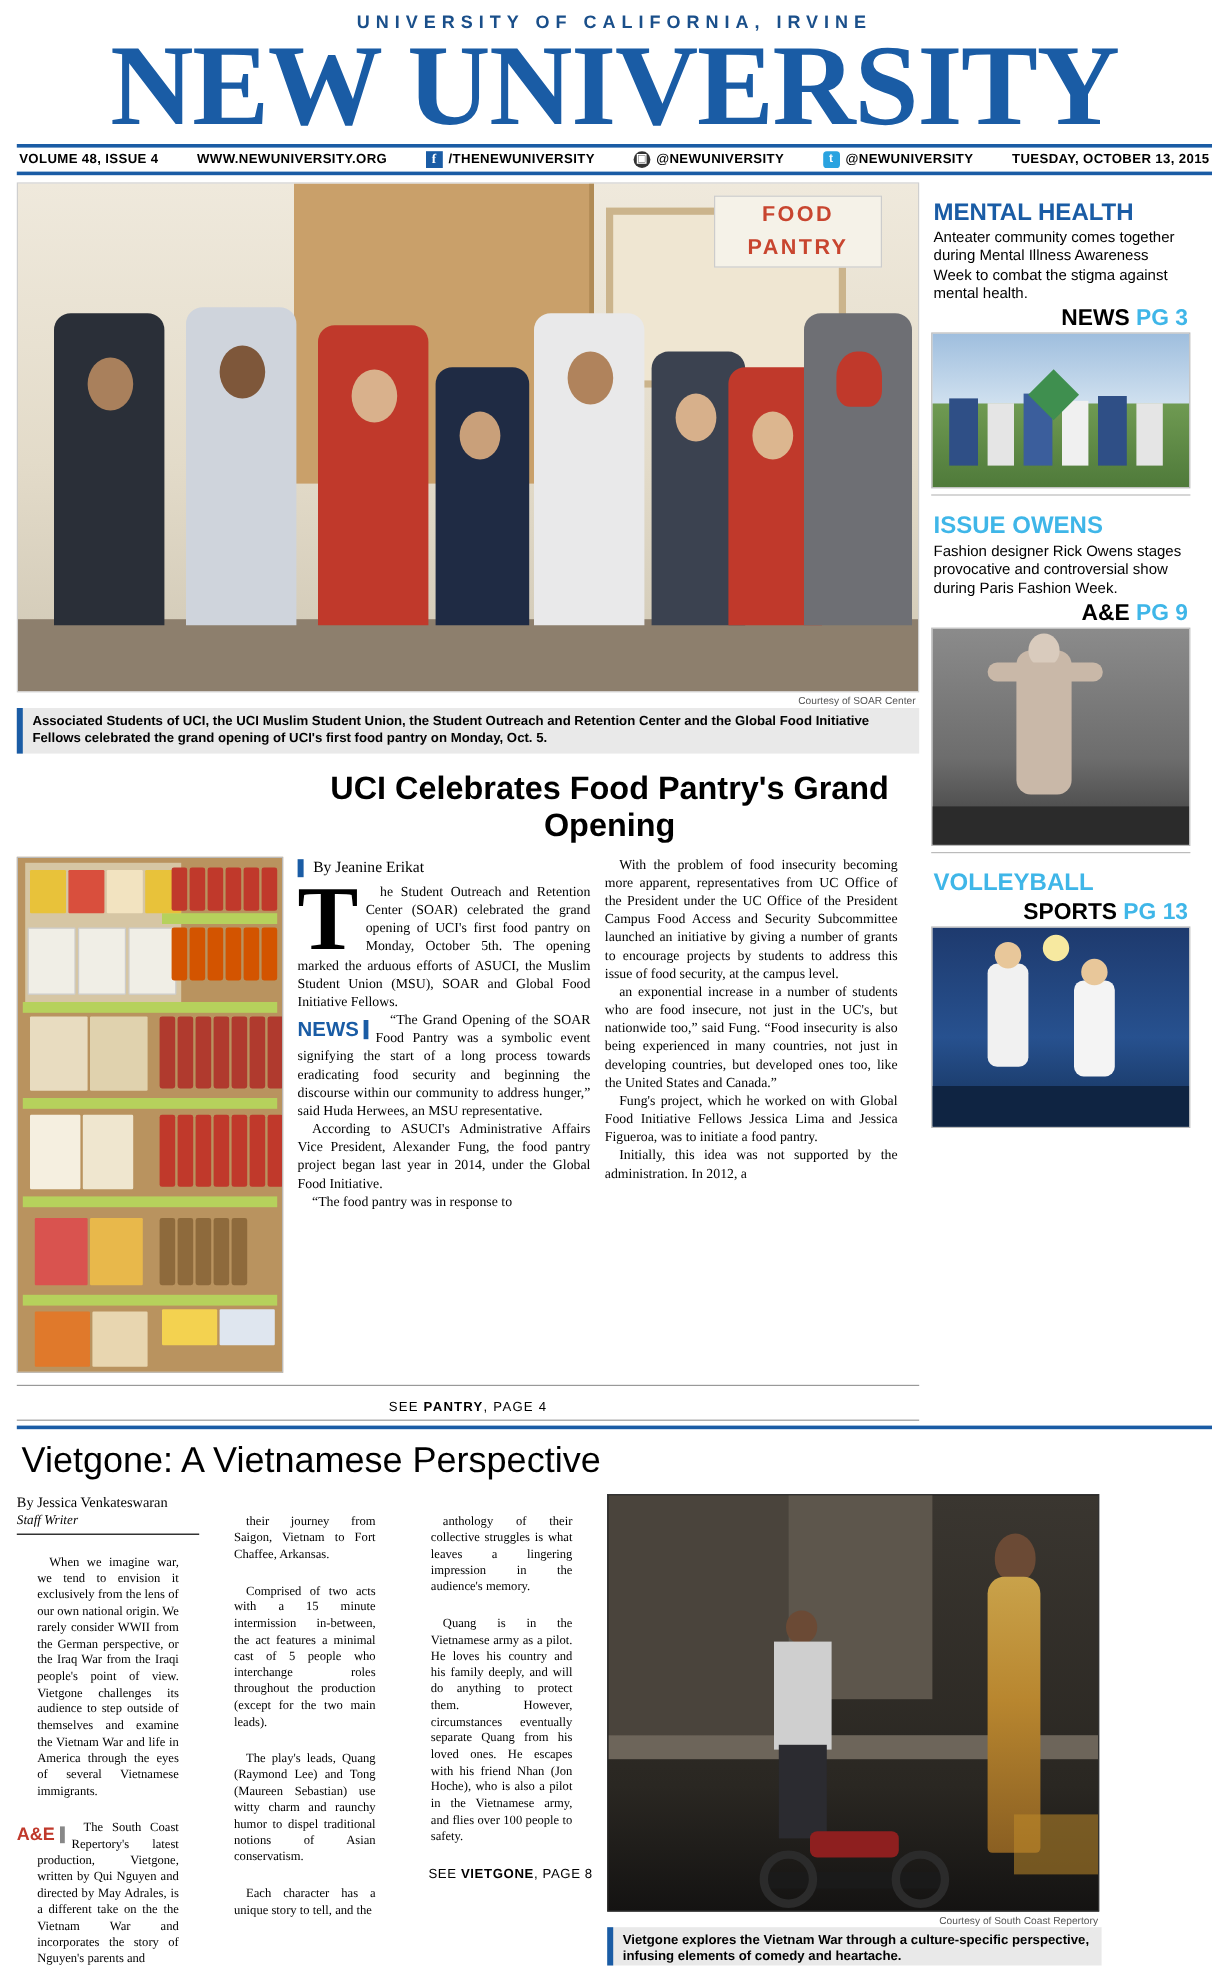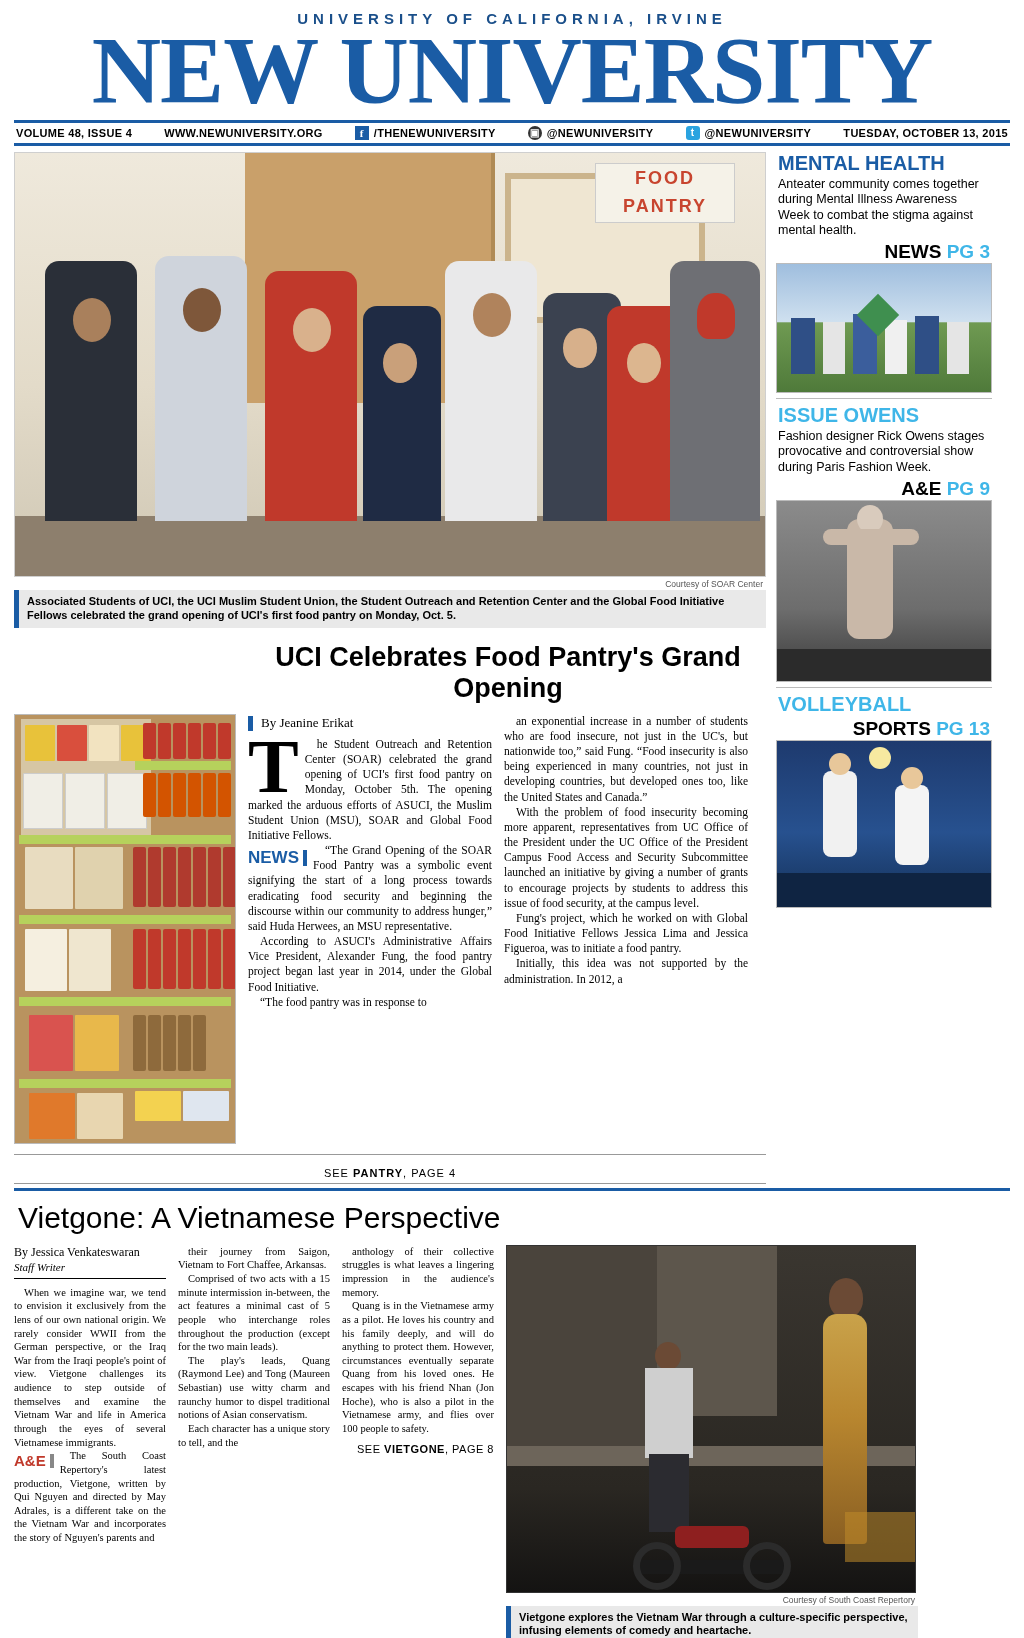--- a/index.html
+++ b/index.html
@@ -137,21 +137,21 @@
 
   .jump {
     text-align:center; font-family:"Liberation Sans", sans-serif;
     font-size:11px; letter-spacing:1px; margin:12px 0 4px 0;
   }
   .jump b { letter-spacing:1px; }
 
   
   .rail-title {
     font-family:"Liberation Sans", sans-serif; font-weight:bold;
-    font-size:20px; color:#1a5ca5; margin:0 0 2px 2px;
+    font-size:20px; color:#1a5ca5; margin:14px 0 2px 2px;
   }
   .rail-title.cyan { color:#3fb6e8; }
   .rail-text {
     font-family:"Liberation Sans", sans-serif;
     font-size:12.5px; line-height:1.22; padding:0 2px 3px 2px;
   }
   .rail-ref {
     text-align:right; font-family:"Liberation Sans", sans-serif;
     font-weight:bold; font-size:19px; padding-right:2px;
   }
@@ -161,21 +161,21 @@
 
   
   .bottom { padding:0 14px; margin-top:4px; }
   .rule-blue { border-top:3px solid #1a5ca5; margin-bottom:10px; }
   .viet-head {
     font-family:"Liberation Sans", sans-serif;
     font-size:30px; margin:2px 0 10px 4px;
   }
   .viet-grid { display:flex; gap:12px; }
   .vcol { width:152px; font-size:10.5px; line-height:1.3; text-align:justify; }
-  .vcol p { margin:0; text-indent:10px; }
+  .vcol p { margin:17px; text-indent:10px; }
   .v-byline { font-family:"Liberation Serif", serif; font-size:12px; }
   .v-staff { font-style:italic; font-size:11px; }
   .v-underline { border-bottom:1px solid #000; width:100%; margin:3px 0 7px 0; }
   .ae-tag {
     display:inline-flex; align-items:center; gap:4px;
     font-family:"Liberation Sans", sans-serif; font-weight:bold;
     color:#c0392b; font-size:15px; float:left; margin:2px 6px 0 0;
   }
   .ae-tag i { display:inline-block; width:4px; height:14px; background:#888; }
   .viet-photo {
@@ -356,22 +356,22 @@
         <div class="section-tag">
           <span>NEWS</span>
             <i></i>
         </div>
         <p>“The Grand Opening of the SOAR Food Pantry was a symbolic event signifying the start of a long process towards eradicating food security and beginning the discourse within our community to address hunger,” said Huda Herwees, an MSU representative.</p>
         <p>According to ASUCI's Administrative Affairs Vice President, Alexander Fung, the food pantry project began last year in 2014, under the Global Food Initiative.</p>
         <p>“The food pantry was in response to</p>
       </div>
 
       <div class="col">
+        <p>With the problem of food insecurity becoming more apparent, representatives from UC Office of the President under the UC Office of the President Campus Food Access and Security Subcommittee launched an initiative by giving a number of grants to encourage projects by students to address this issue of food security, at the campus level.</p>
         <p>an exponential increase in a number of students who are food insecure, not just in the UC's, but nationwide too,” said Fung. “Food insecurity is also being experienced in many countries, not just in developing countries, but developed ones too, like the United States and Canada.”</p>
-        <p>With the problem of food insecurity becoming more apparent, representatives from UC Office of the President under the UC Office of the President Campus Food Access and Security Subcommittee launched an initiative by giving a number of grants to encourage projects by students to address this issue of food security, at the campus level.</p>
         <p>Fung's project, which he worked on with Global Food Initiative Fellows Jessica Lima and Jessica Figueroa, was to initiate a food pantry.</p>
         <p>Initially, this idea was not supported by the administration. In 2012, a</p>
       </div>
     </div>
 
     <div style="border-top:1px solid #999; margin-top:10px;"></div>
     <div class="jump">
       <span>SEE </span><b>PANTRY</b><span>, PAGE 4</span>
     </div>
     <div style="border-top:1px solid #999;"></div>

